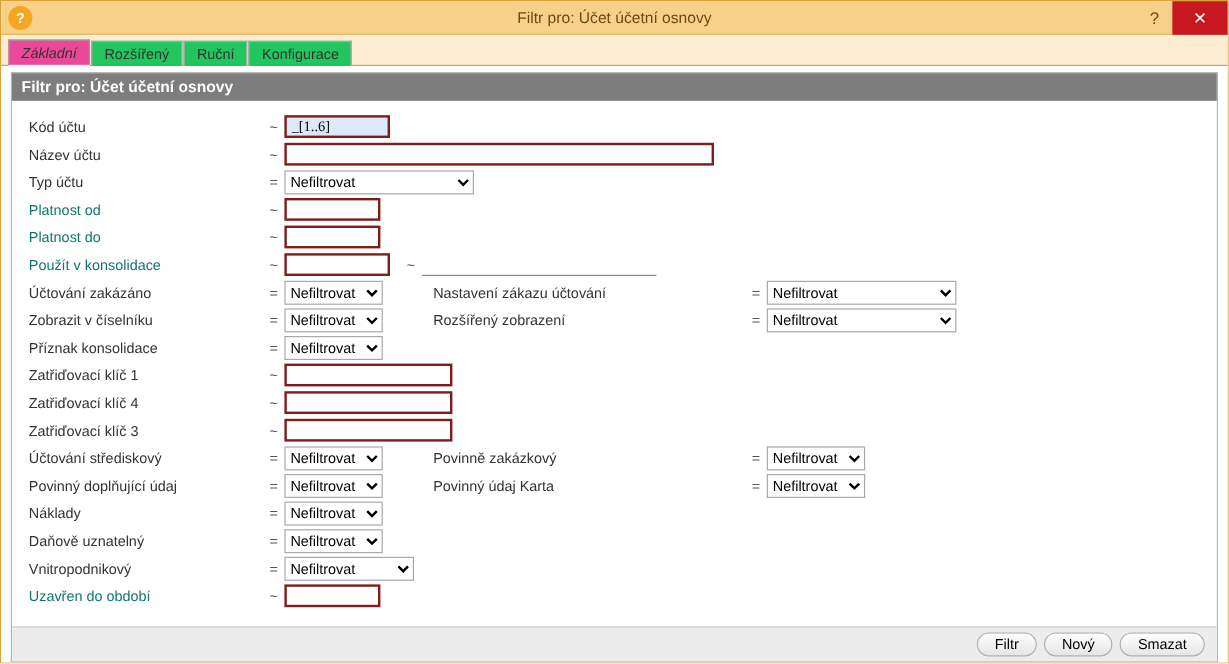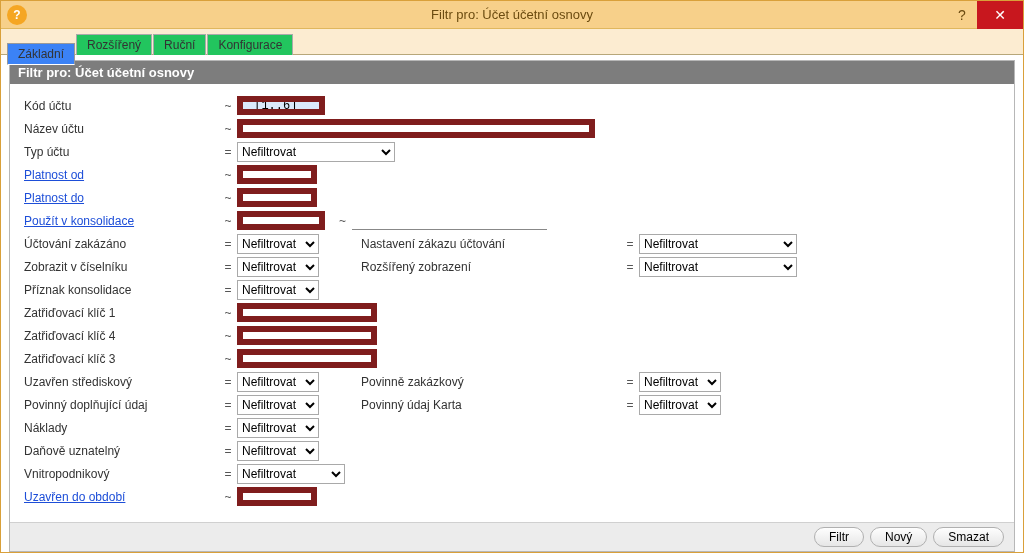--- a/index.html
+++ b/index.html
@@ -7,31 +7,31 @@
   .window { width:1024px; height:553px; border:1px solid #d9a03a; background:#fff; display:flex; flex-direction:column; }
   .titlebar { height:28px; background:#f7d08a; display:flex; align-items:center; position:relative; border-bottom:1px solid #e0b75e; }
   .titlebar .help-icon { width:20px; height:20px; margin-left:6px; border-radius:50%; background:#f5a623; color:#fff; display:flex; align-items:center; justify-content:center; font-weight:bold; font-size:12px; }
   .titlebar .title { position:absolute; left:0; right:0; text-align:center; color:#6b4b10; font-size:13px; }
   .titlebar .controls { position:absolute; right:0; top:0; height:28px; display:flex; }
   .titlebar .ctrl { width:34px; height:28px; display:flex; align-items:center; justify-content:center; cursor:pointer; color:#6b4b10; font-size:14px; }
   .titlebar .ctrl.qmark { width:30px; }
   .titlebar .ctrl.close { width:46px; background:#c8171e; color:#fff; font-size:14px; font-weight:normal; }
   .tabstrip { background:#fcecd1; display:flex; align-items:flex-end; padding:3px 6px 0 6px; border-bottom:1px solid #b7a77a; }
   .tab { padding:3px 10px; font-size:12px; border:1px solid #aaa; border-bottom:none; margin-right:1px; background:#22c55e; color:#333; cursor:pointer; position:relative; top:1px; }
-  .tab.active { background:#3b82f6; border-color:#999; border-bottom:1px solid #fff; top:11px; z-index:2; }
+  .tab.active { background:#ec4899; border-color:#999; border-bottom:1px solid #fff; top:1px; z-index:2;font-style:italic; }
   .content { flex:1; background:#fff; padding:5px 8px 0 8px; display:flex; flex-direction:column; overflow:hidden; }
   .panel { flex:1; border:1px solid #b7b7b7; display:flex; flex-direction:column; }
   .panel-header { background:#7d7d7d; color:#fff; font-weight:bold; padding:4px 8px; font-size:13px; }
   .panel-body { flex:1; padding:10px 10px 4px 14px; overflow:auto; }
   .row { display:flex; align-items:center; min-height:23px; margin-bottom:0px; }
   .label { width:195px; color:#333; }
-  .label a, .label .link { color:#1d4ed8; text-decoration:underline; cursor:pointer; }
+  .label a, .label .link { color:#0f766e; cursor:pointer; }
   .op { width:18px; text-align:center; color:#555; }
   .ctrlcell { display:flex; align-items:center; gap:6px; }
-  input[type=text] { border:6px solid #7f1d1d; height:19px; padding:1px 4px; font-size:12px; font-family:Liberation Mono, monospace; background:#fff; }
+  input[type=text] { border:2px solid #7f1d1d; height:19px; padding:1px 4px; font-size:12px; font-family:Liberation Serif, serif; background:#fff; }
   input.hl { background:#dbe9fb; }
   select { border:1px solid #a9a9a9; height:20px; font-size:12px; font-family:inherit; background:#fff; }
   .sel-sm { width:82px; }
   .sel-md { width:158px; }
   .sel-lg { width:108px; }
   .in-xs { width:80px; }
   .in-sm { width:88px; }
   .in-md { width:140px; }
   .in-lg { width:358px; }
   .second-group { display:flex; align-items:center; margin-left:42px;justify-content:space-between; }
@@ -172,21 +172,21 @@
 
         <div class="row">
           <div class="label">Zatřiďovací klíč 3</div>
           <div class="op">~</div>
           <div class="ctrlcell">
               <input type="text" class="in-md" value="" style="">
             </div>
         </div>
 
         <div class="row">
-          <div class="label">Uzavřen střediskový</div>
+          <div class="label">Účtování střediskový</div>
           <div class="op">=</div>
           <div class="ctrlcell">
               <select class="sel-sm"><option>Nefiltrovat</option></select>
             </div>
           <div class="second-group">
             <div class="second-label">Povinně zakázkový</div>
             <div class="op2">=</div>
             <select class="sel-sm"><option>Nefiltrovat</option></select>
           </div>
         </div>

